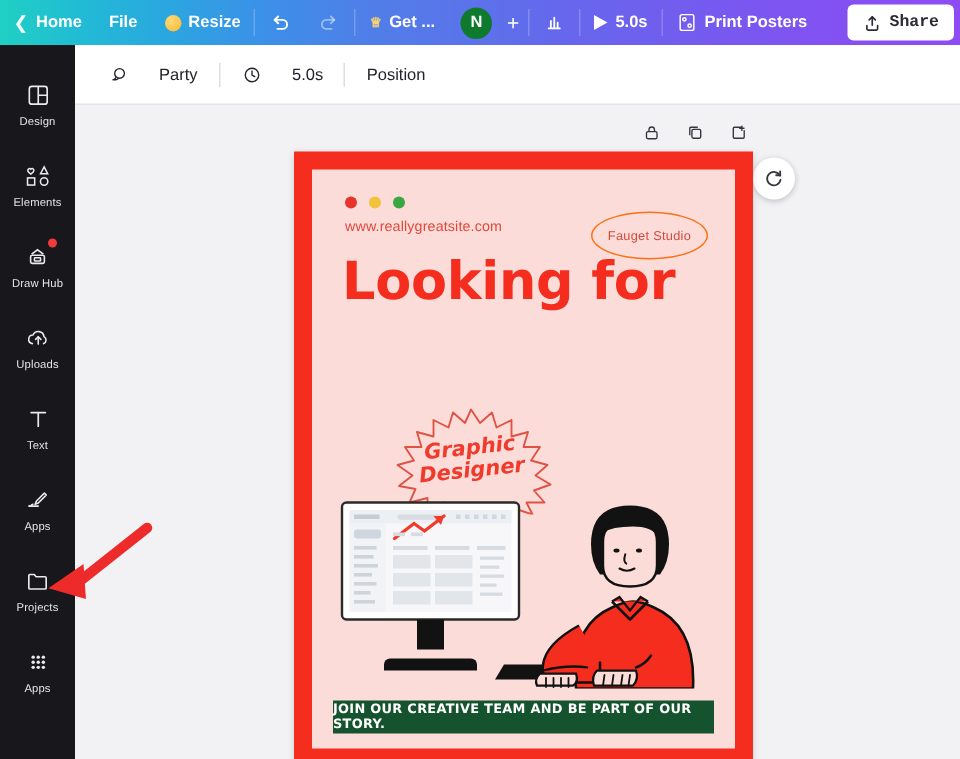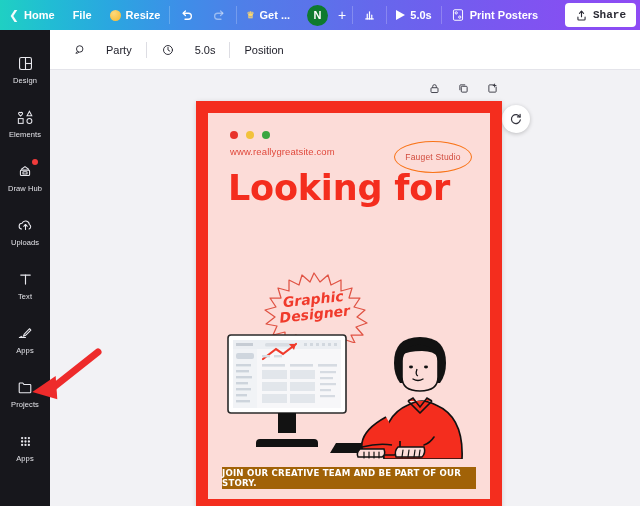--- a/index.html
+++ b/index.html
@@ -154,21 +154,21 @@
     transform: rotate(-6deg);
     font-family: "DejaVu Sans", sans-serif;
     font-weight: bold; font-size: 14px; line-height: 1.05;
     color: #f03a2b; font-style: italic;
   }
 
   .illus { position: absolute; left: 0; top: 206px; width: 282px; height: 140px; }
 
   .cta-bar {
     position: absolute; left: 14px; right: 14px; bottom: 10px;
-    height: 22px; background: #a16207;
+    height: 22px; background: #14532d;
     display: flex; align-items: center; justify-content: center;
     color: #ffffff; font-size: 8.6px; font-weight: bold;
     letter-spacing: .2px;
     font-family: "DejaVu Sans", sans-serif;
   }
 
   
   .arrow-annot { position: absolute; left: 30px; top: 348px; width: 72px; height: 56px; }
 </style>
 </head>

